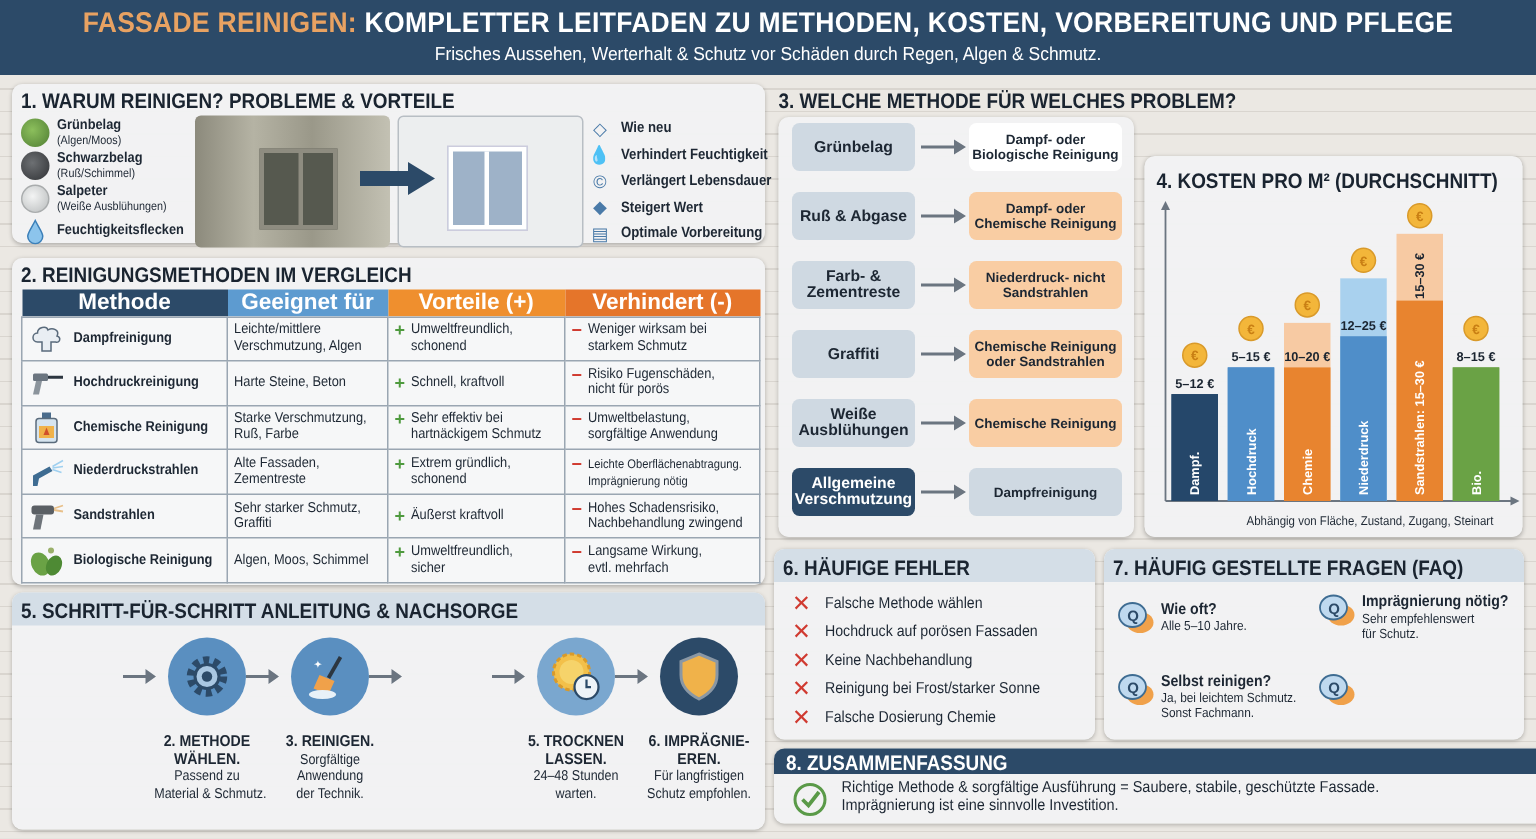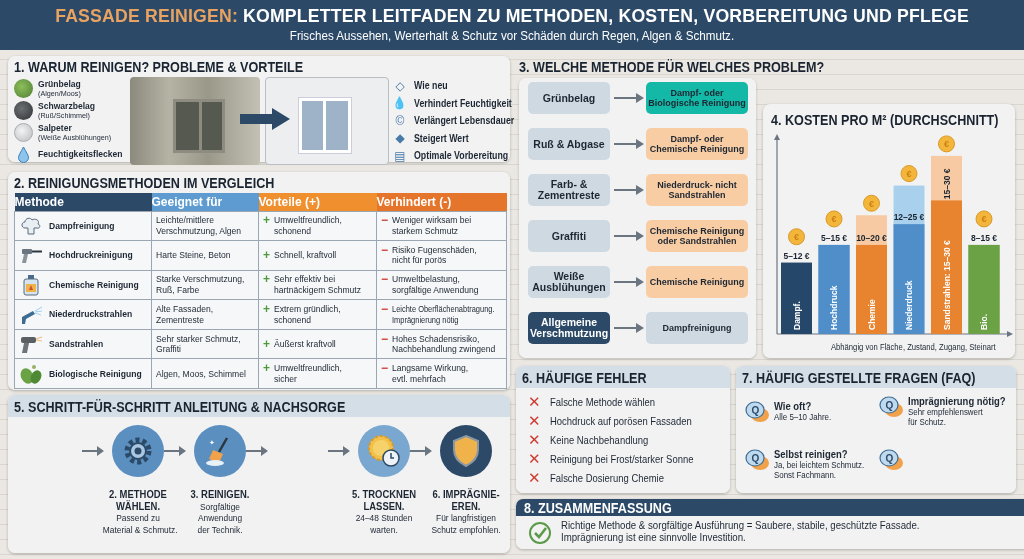--- a/index.html
+++ b/index.html
@@ -29,21 +29,21 @@
 #clean .win:after{content:"";position:absolute;left:21px;top:0;width:3px;height:100%;background:#fff}
 .bigarrow{position:absolute;left:232px;top:52px;width:50px;height:22px}
 .benef{position:absolute;left:384px;top:21px;width:120px}
 .benef .row{display:flex;align-items:center;height:17.5px}
 .benef .ic{width:16px;height:14px;flex:none;margin-right:6px;display:flex;align-items:center;justify-content:center;font-size:12px;color:#4a7aa8}
 .benef .lbl{font-size:10px;font-weight:bold;white-space:nowrap;transform:scaleX(.88);transform-origin:left}
 
 #s2{left:8px;top:172px;width:502px;height:218px}
 #s2 .ptitle{position:absolute;left:6px;top:3px}
 table{position:absolute;left:6px;top:21px;width:492px;border-collapse:collapse;table-layout:fixed}
-th{height:18px;color:#fff;font-size:12px;font-weight:bold;text-align:left}
+th{height:18px;color:#fff;font-size:15px;font-weight:bold;text-align:center}
 th.c1{background:#2c4a68}th.c2{background:#5d9bd0}th.c3{background:#ef8f2e}th.c4{background:#e5752a}
 td{border:1px solid #9aa6b2;background:#f6f7f8;font-size:9.5px;height:29.6px;padding:0 4px;line-height:10.5px;vertical-align:middle}
 td .sx{display:block;transform:scaleX(.9);transform-origin:left;white-space:nowrap}
 td.m{font-weight:bold}
 td.m .wrap{display:flex;align-items:center}
 td.m .mi{width:24px;height:22px;flex:none;margin-right:6px;display:flex;align-items:center;justify-content:center}
 .plus{color:#4e9a3e;font-weight:bold;font-size:12px;margin-right:4px}
 .minus{color:#d03a30;font-weight:bold;font-size:12px;margin-right:4px}
 td .pm{display:flex;align-items:flex-start}
 td .pm span.txt{display:block;transform:scaleX(.9);transform-origin:left;white-space:nowrap}
@@ -58,21 +58,21 @@
 .step .sd{font-size:9.5px;line-height:10.5px;margin-top:1px;transform:scaleX(.88);white-space:nowrap}
 .sarrow{position:absolute;top:20px;width:22px;height:12px}
 
 #s3{left:516px;top:56px;width:240px;height:302px;background:transparent;box-shadow:none}
 #s3 .ptitle{position:absolute;left:3px;top:3px}
 #s3 .bgbox{position:absolute;left:3px;top:22px;width:237px;height:280px;background:rgba(241,243,244,0.96);border-radius:7px;box-shadow:0 1px 3px rgba(0,0,0,.2)}
 .map{position:absolute;left:12px;width:220px;height:32px}
 .map .a{position:absolute;left:0;top:0;width:82px;height:32px;background:#cfd9e2;border-radius:5px;display:flex;align-items:center;justify-content:center;text-align:center;font-size:10.5px;font-weight:bold;line-height:11px}
 .map .a.dark{background:#2c4a68;color:#fff}
 .map .b{position:absolute;left:118px;top:0;width:102px;height:32px;background:#f9cda3;border-radius:5px;display:flex;align-items:center;justify-content:center;text-align:center;font-size:9px;font-weight:bold;line-height:10px}
-.map .b.green{background:#14b8a6}
+.map .b.green{background:#ffffff}
 .map .b.grey{background:#cfd9e2}
 .map .ar{position:absolute;left:86px;top:10px;width:30px;height:12px}
 
 #s4{left:763px;top:104px;width:252px;height:254px}
 #s4 .ptitle{position:absolute;left:8px;top:8px;font-size:14px}
 .chart{position:absolute;left:0;top:0;width:252px;height:254px}
 .xnote{position:absolute;left:68px;top:238px;font-size:8.5px;white-space:nowrap;transform:scaleX(.9);transform-origin:left}
 
 #s6{left:516px;top:366px;width:214px;height:127px}
 #s6 .hbar{position:absolute;left:0;top:0;width:100%;height:22px;background:#d4dee7;border-radius:7px 7px 0 0}

